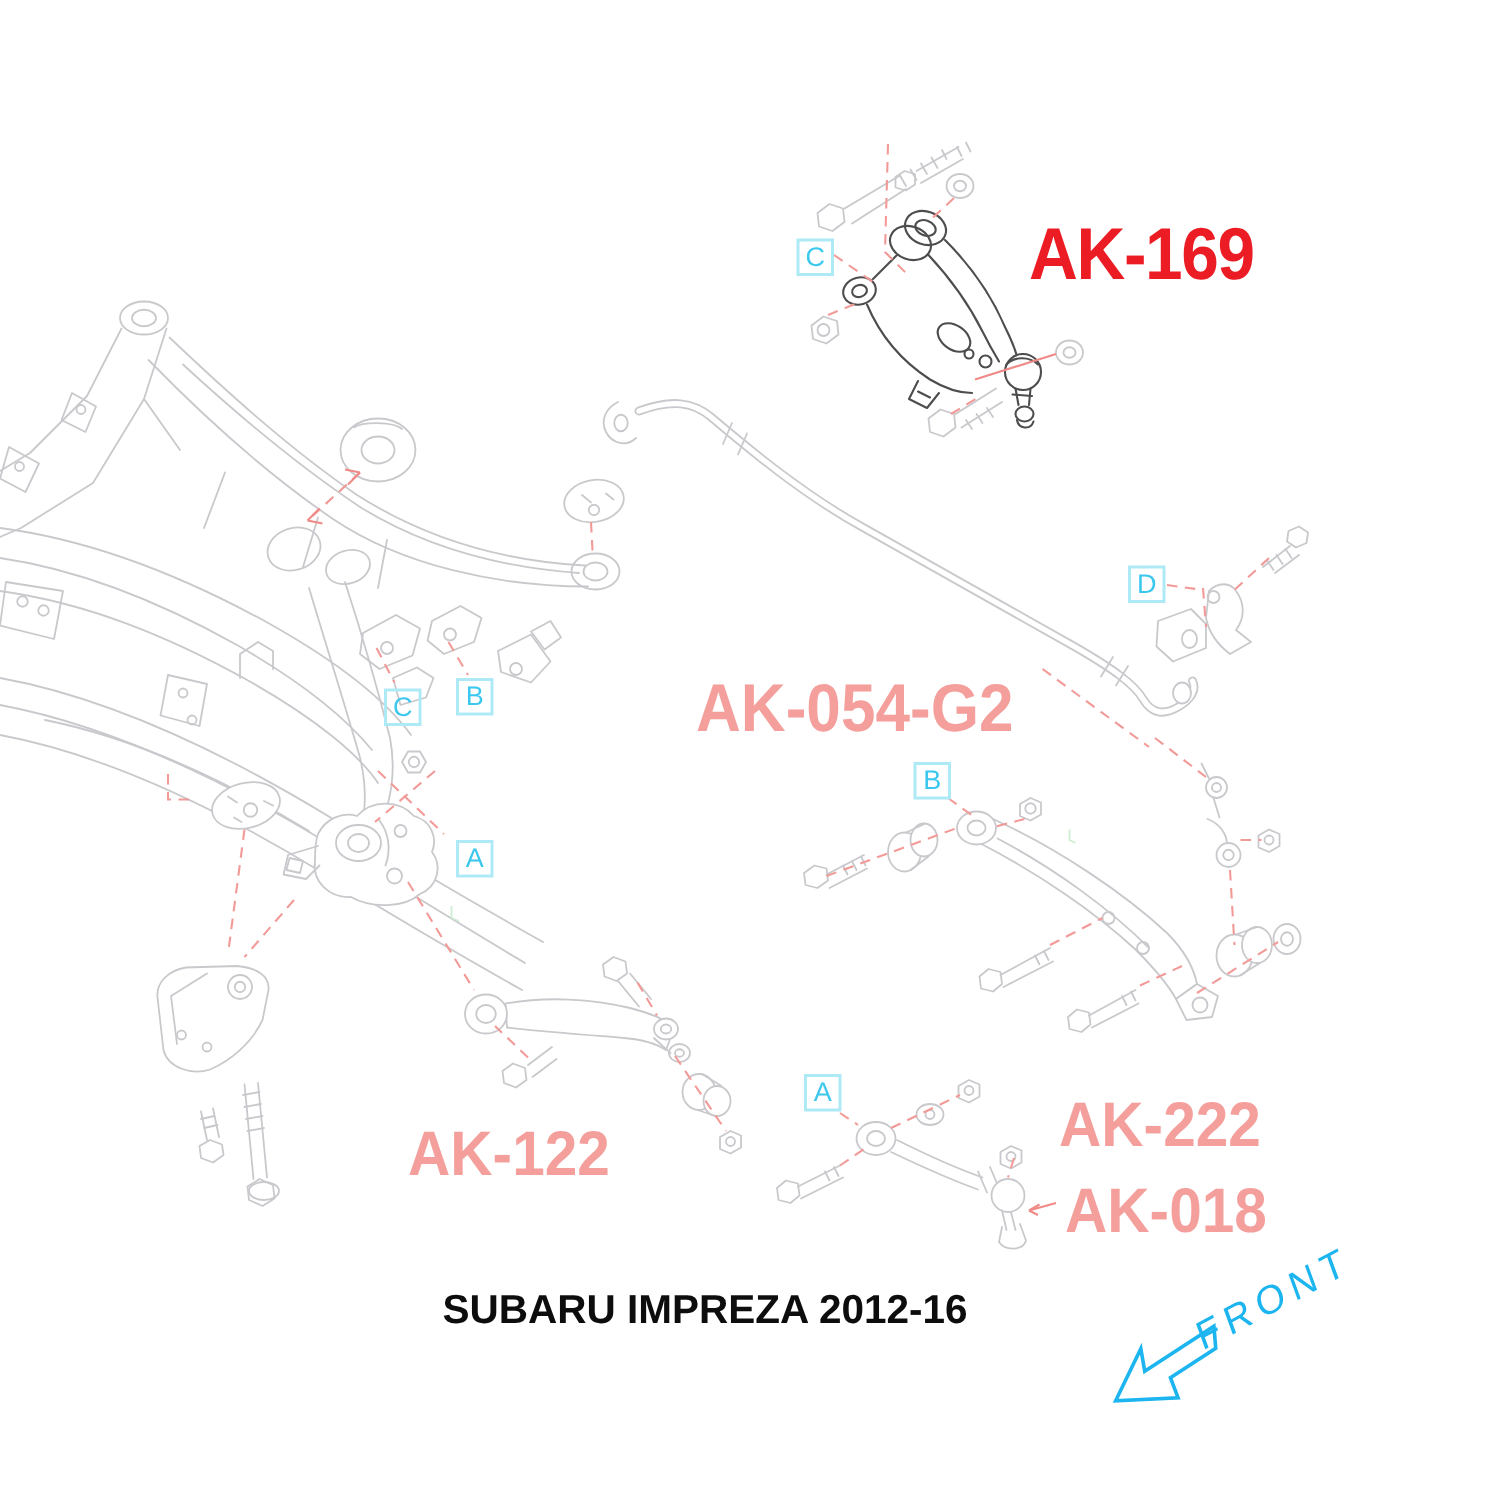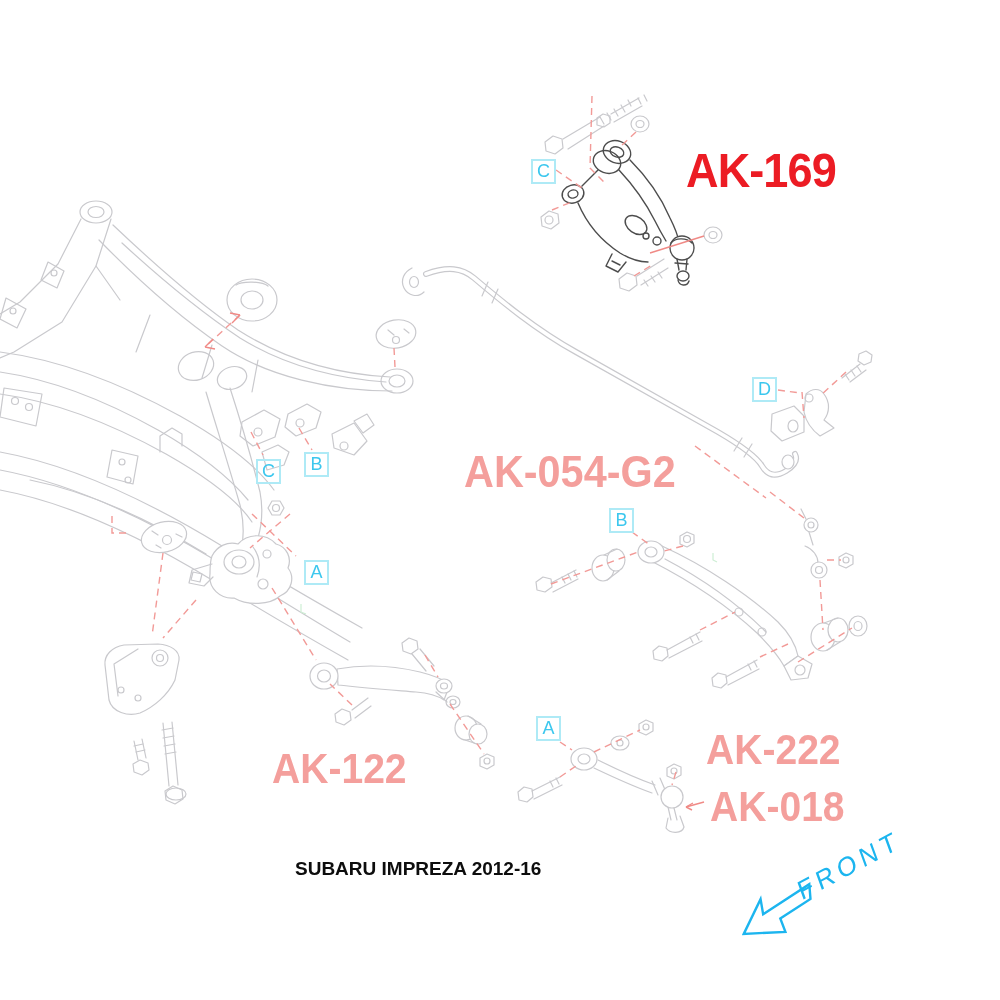--- a/index.html
+++ b/index.html
@@ -2,21 +2,21 @@
 <html><head>
 <meta charset="utf-8">
 <style>
   html,body{margin:0;padding:0;width:1000px;height:1000px;background:#fff;overflow:hidden;}
   body{font-family:"Liberation Sans",sans-serif;position:relative;}
   svg{position:absolute;left:0;top:0;}
   .lbl{position:absolute;font-weight:bold;white-space:nowrap;transform-origin:left top;}
   .pink{color:#f49f9c;}
   .red{color:#ec1c24;}
   .marker{position:absolute;width:21px;height:21px;border:2px solid #aeeaf6;color:#3cc7ee;font-size:18px;line-height:21px;text-align:center;font-weight:400;}
-  #title{position:absolute;color:#0d0d0d;font-weight:bold;font-size:19px;letter-spacing:0px;}
+  #title{position:absolute;color:#0d0d0d;font-weight:bold;font-size:27px;letter-spacing:0px;}
   #front{position:absolute;color:#1cb5ef;font-size:26px;font-weight:400;letter-spacing:5px;transform:rotate(-28deg) skewX(-8deg);}
 </style>
 </head>
 <body>
 
 <svg width="1000" height="1000" viewBox="0 0 1000 1000">
 
   <g stroke="#c9c9cd" stroke-width="1.2" fill="none" stroke-linecap="round" stroke-linejoin="round">
 
     <g>

